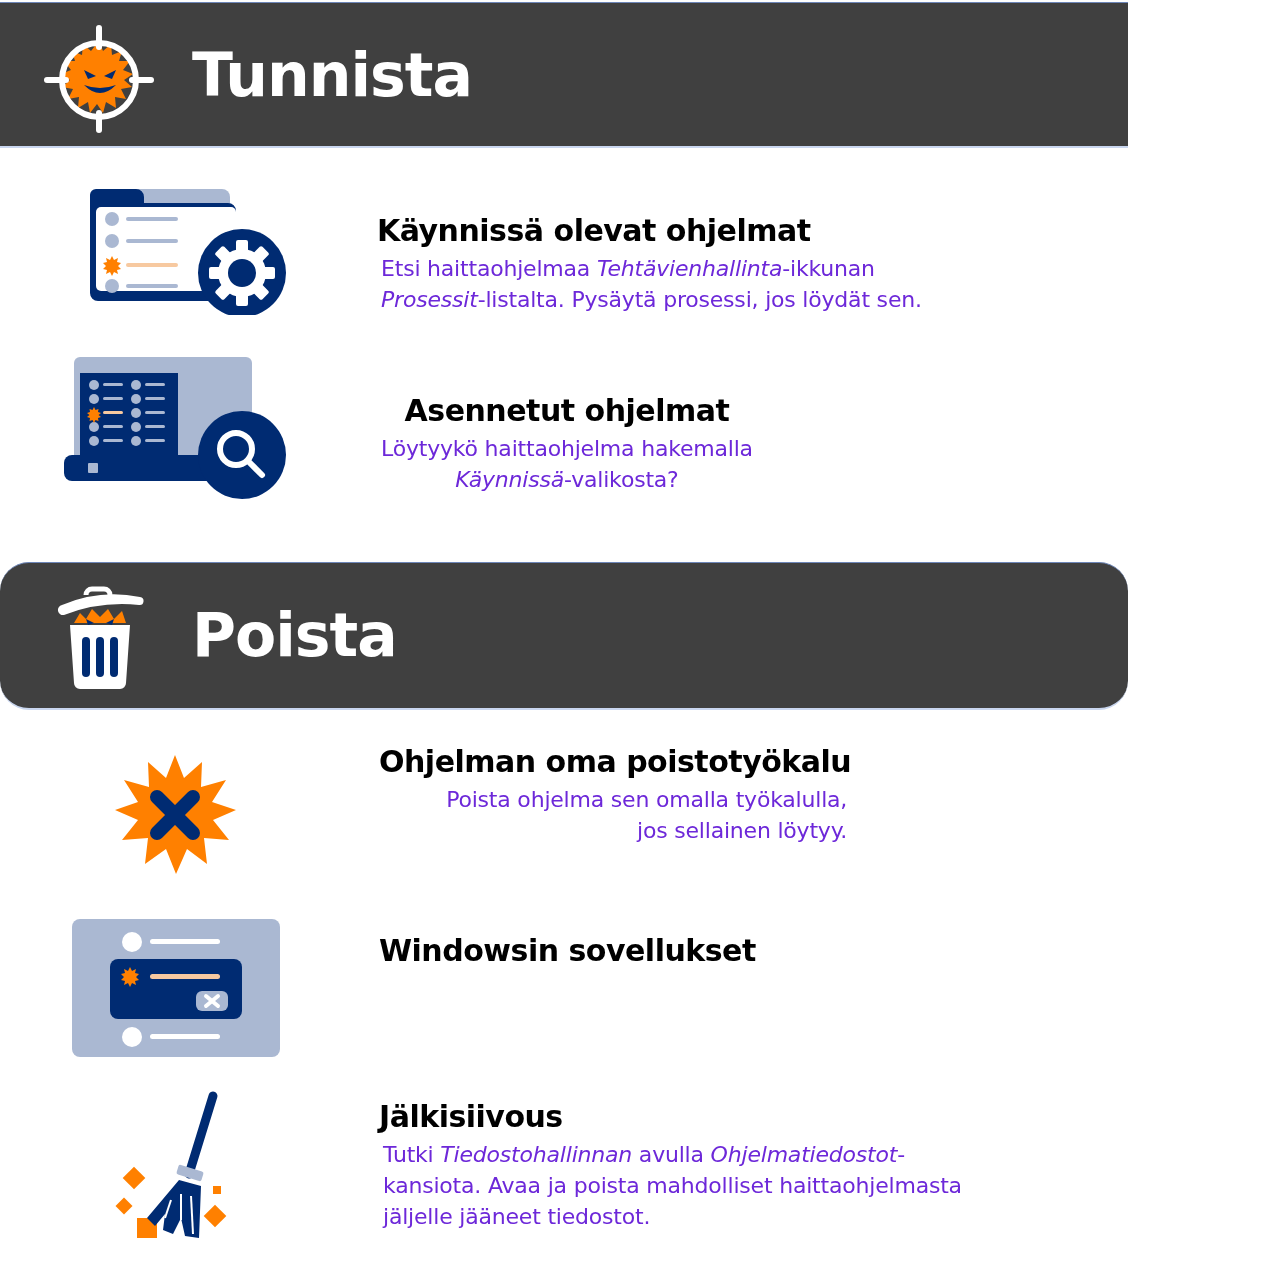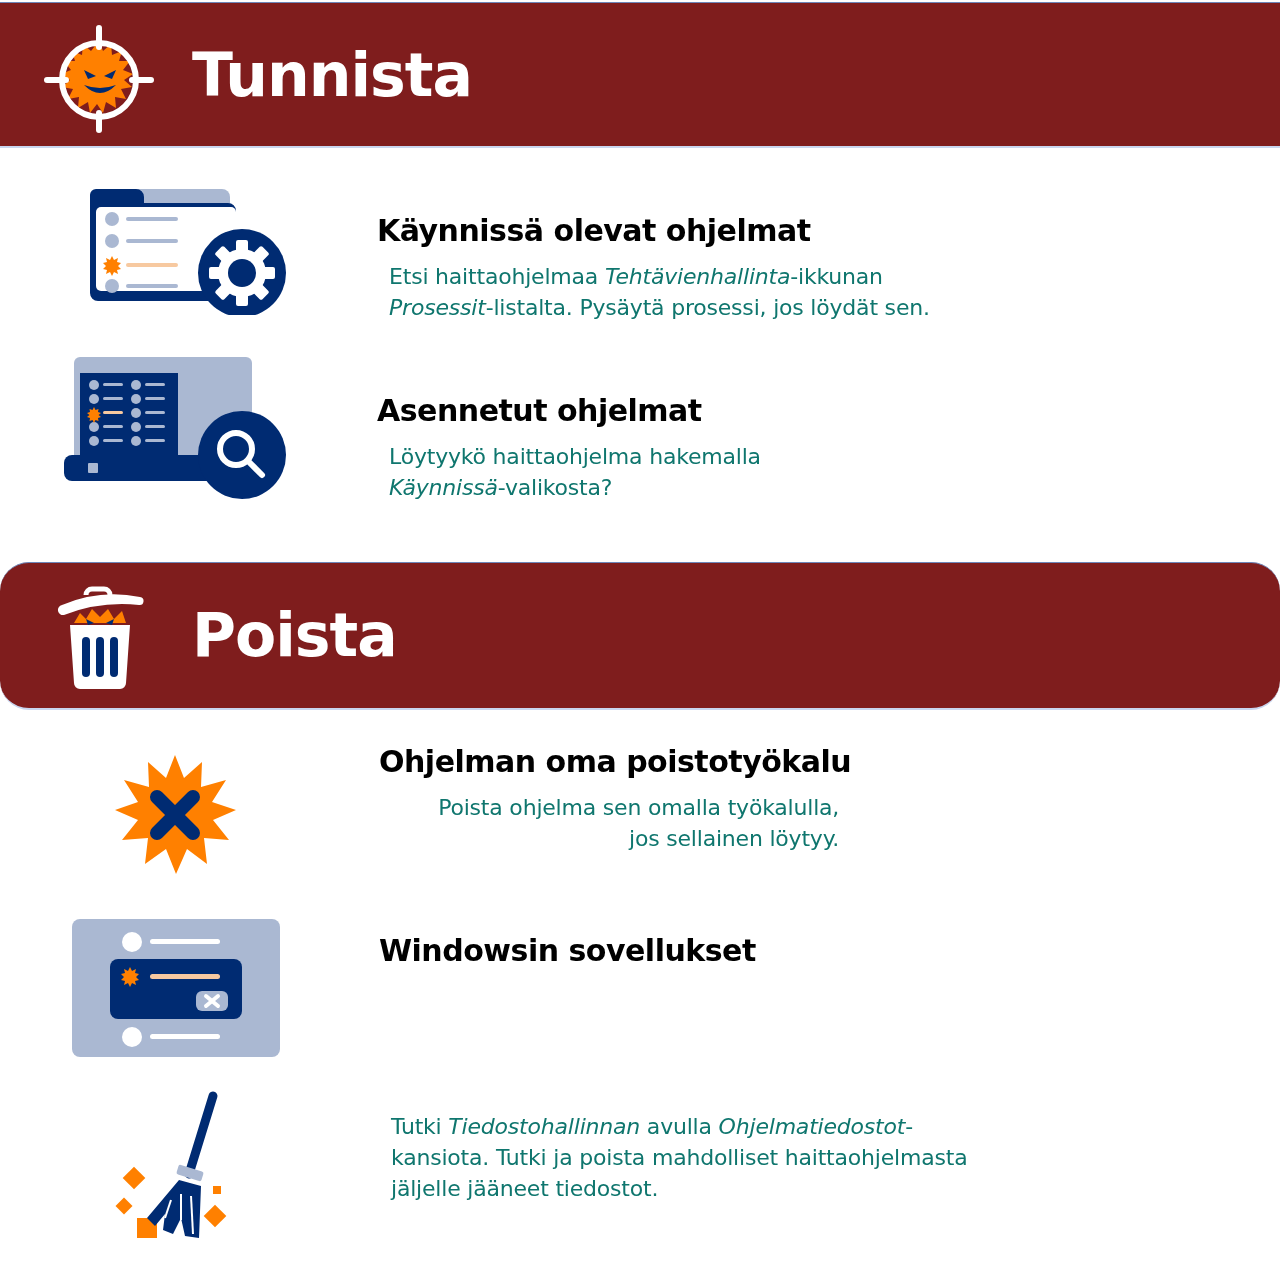--- a/index.html
+++ b/index.html
@@ -1,37 +1,37 @@
 <!DOCTYPE html>
 <html><head>
 <meta charset="utf-8">
 <style>
   html, body { margin: 0; padding: 0; }
   body {
     width: 1280px; height: 1280px; background: #ffffff; position: relative; overflow: hidden;
     font-family: "DejaVu Sans", "Liberation Sans", sans-serif; color: #002b72;
   }
   .banner {
-    position: absolute; left: 0; width: 1280px; height: 146px; background: #7f1d1d;
+    position: absolute; left: 0; width: 1128px; height: 146px; background: #404040;
     border-top: 1px solid #6d86b8; border-bottom: 2px solid #c9d6ef; box-sizing: border-box;
   }
   .banner .icon { position: absolute; left: 44px; top: 20px; width: 110px; height: 110px; }
   .banner .title {
     position: absolute; left: 192px; top: 36px; font-family: "DejaVu Sans", sans-serif;
     font-weight: bold; font-size: 60px; color: #ffffff; letter-spacing: -1px; line-height: 72px;
   }
   .item { position: absolute; left: 0; width: 1280px; }
   .item .ill { position: absolute; }
   .item .text { position: absolute; left: 377px; }
   .item h2 {
     margin: 0; font-family: "DejaVu Sans", sans-serif; font-weight: bold; font-size: 30px;
     line-height: 36px; color: #000000; letter-spacing: -0.5px;
   }
   .item p {
-    margin: 12px; font-family: "DejaVu Sans", sans-serif; font-size: 22px; line-height: 31px; color: #0f766e;
+    margin: 4px; font-family: "DejaVu Sans", sans-serif; font-size: 22px; line-height: 31px; color: #6d28d9;
     letter-spacing: -0.2px;
   }
   .item p i { font-style: italic; }
 </style>
 </head>
 <body>
 
 <div class="banner" style="top:2px;">
   <svg class="icon" viewBox="0 0 110 110">
     <g fill="#ff8000">
@@ -84,21 +84,21 @@
   </svg>
   <div class="text" style="top:38px;">
     <h2>Käynnissä olevat ohjelmat</h2>
     <p>
       <span>Etsi haittaohjelmaa </span><i>Tehtävienhallinta</i><span>-ikkunan</span><br>
       <i>Prosessit</i><span>-listalta. Pysäytä prosessi, jos löydät sen.</span>
     </p>
   </div>
 </div>
 
-<div class="item" style="top:350px; height:160px;">
+<div class="item" style="top:350px; height:160px;text-align:center;">
   <svg class="ill" style="left:62px; top:5px;" width="230" height="150" viewBox="0 0 230 150">
     <rect x="12" y="2" width="178" height="112" rx="6" fill="#aab8d2"></rect>
     <rect x="18" y="18" width="98" height="96" fill="#002b72"></rect>
     <rect x="2" y="100" width="190" height="26" rx="8" fill="#002b72"></rect>
     <rect x="26" y="108" width="10" height="10" rx="1" fill="#aab8d2"></rect>
     <g fill="#aab8d2">
       <circle cx="32" cy="30" r="5"></circle>
         <rect x="41" y="28" width="20" height="3" rx="1.5"></rect>
       <circle cx="74" cy="30" r="5"></circle>
         <rect x="83" y="28" width="20" height="3" rx="1.5"></rect>
@@ -194,19 +194,20 @@
     <line x1="98" y1="6" x2="74" y2="84" stroke="#002b72" stroke-width="9" stroke-linecap="round"></line>
     <rect x="62" y="78" width="26" height="10" rx="2" fill="#aab8d2" transform="rotate(17 75 83)"></rect>
     <path d="M64,90 L86,96 L84,148 L70,146 L66,128 L58,144 L48,140 L50,124 L40,136 L32,128 Z" fill="#002b72"></path>
     <g stroke="#ffffff" stroke-width="2">
       <line x1="66" y1="104" x2="66" y2="130"></line>
       <line x1="56" y1="110" x2="50" y2="128"></line>
       <line x1="76" y1="106" x2="78" y2="144"></line>
     </g>
   </svg>
   <div class="text" style="top:14px; left:379px;">
+    <h2>Jälkisiivous</h2>
     <p>
       <span>Tutki </span><i>Tiedostohallinnan</i><span> avulla </span><i>Ohjelmatiedostot</i><span>-</span><br>
-      <span>kansiota. Tutki ja poista mahdolliset haittaohjelmasta</span><br>
+      <span>kansiota. Avaa ja poista mahdolliset haittaohjelmasta</span><br>
       <span>jäljelle jääneet tiedostot.</span>
     </p>
   </div>
 </div>
 
 </body></html>

